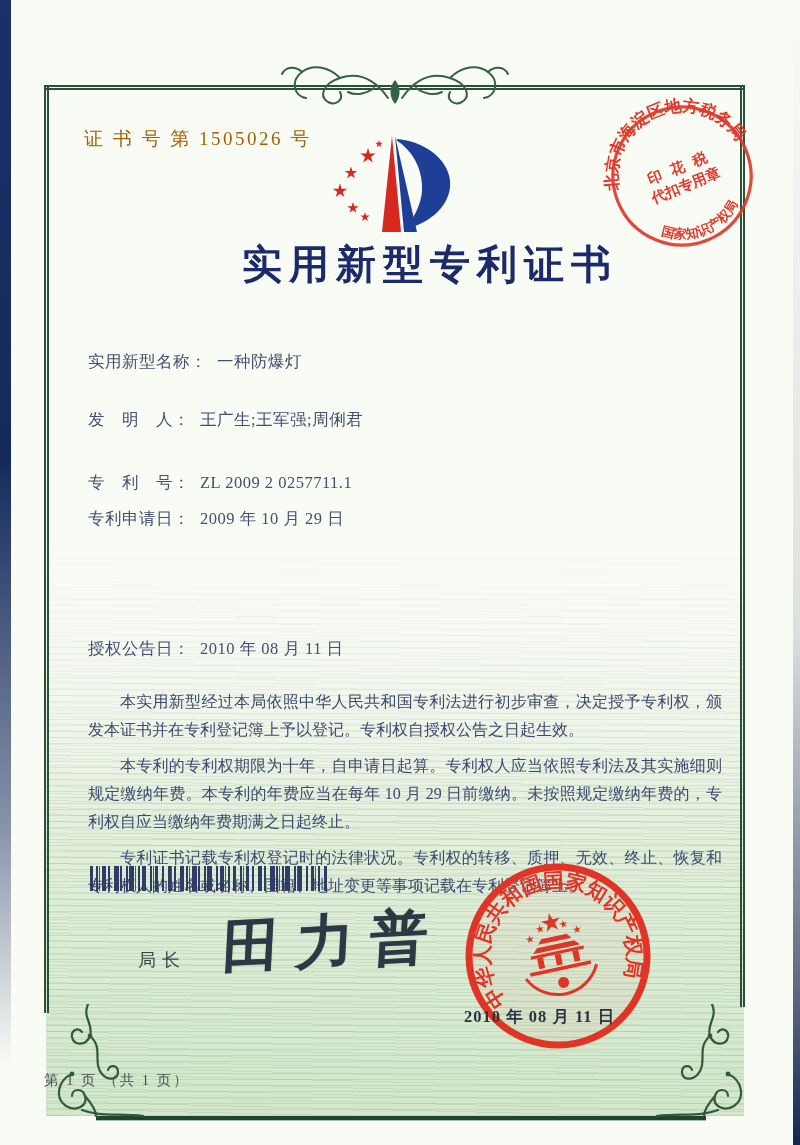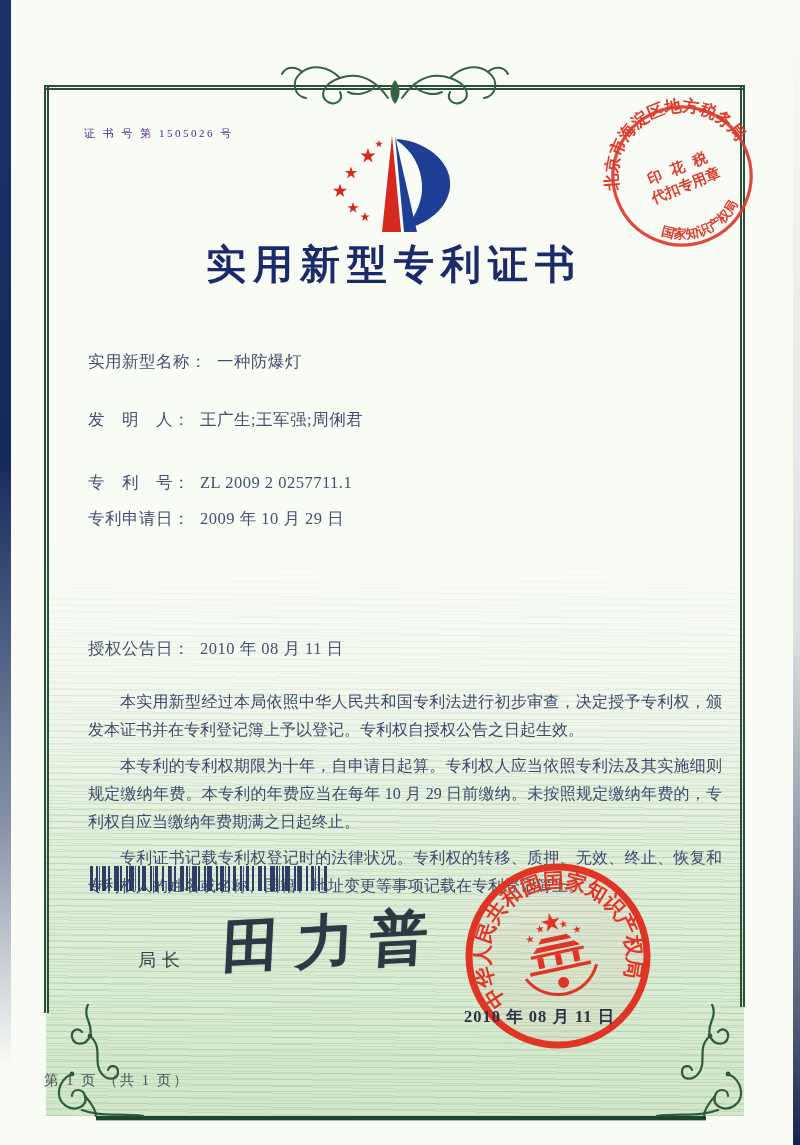--- a/index.html
+++ b/index.html
@@ -23,23 +23,23 @@
   #frame-bottom{left:96px;top:1116px;width:610px;height:4px;background:#1f4530;box-shadow:0 1px 0 rgba(31,69,48,.35);}
   
   #guilloche{left:46px;top:540px;width:698px;height:576px;z-index:0;
     background:
       repeating-linear-gradient(0deg,rgba(104,160,112,.20) 0 1px,rgba(0,0,0,0) 1px 6px),
       repeating-linear-gradient(1.4deg,rgba(104,160,112,.15) 0 1px,rgba(0,0,0,0) 1px 7px),
       linear-gradient(180deg,rgba(205,228,196,0) 0%,rgba(205,228,196,.5) 50%,rgba(196,224,186,.75) 100%);
     -webkit-mask-image:linear-gradient(180deg,transparent 0,black 48%);
     mask-image:linear-gradient(180deg,transparent 0,black 48%);}
   
-  #cert-no{left:84px;top:126px;font-size:11px;letter-spacing:2.5px;color:#4c1d95;}
+  #cert-no{left:84px;top:126px;font-size:19px;letter-spacing:2.5px;color:#a16207;}
   #title{left:44px;top:237px;width:700px;text-align:center;font-size:40px;font-weight:700;
-    letter-spacing:7px;color:#1b2a6b;}
+    letter-spacing:7px;color:#1b2a6b;padding-left:36px;}
   .frow{left:88px;font-size:16.5px;color:#43506e;letter-spacing:.5px;white-space:nowrap;}
   .flabel{display:inline-block;}
   .fvalue{margin-left:10px;}
   #row0{top:351px}#row1{top:409px}#row2{top:472px}#row3{top:508px}#row4{top:578px}#row5{top:638px}
   #paras{left:80px;top:680px;width:650px;font-size:16px;line-height:28px;color:#3d4a6b;}
   #paras p{margin:8px;text-align:justify;text-indent:2em;}
   #barcode{left:90px;top:866px;width:240px;height:25px;z-index:2;
     background:
       repeating-linear-gradient(90deg,#2e3c66 0 2px,rgba(0,0,0,0) 2px 6px),
       repeating-linear-gradient(90deg,#2e3c66 0 3px,rgba(0,0,0,0) 3px 13px),

